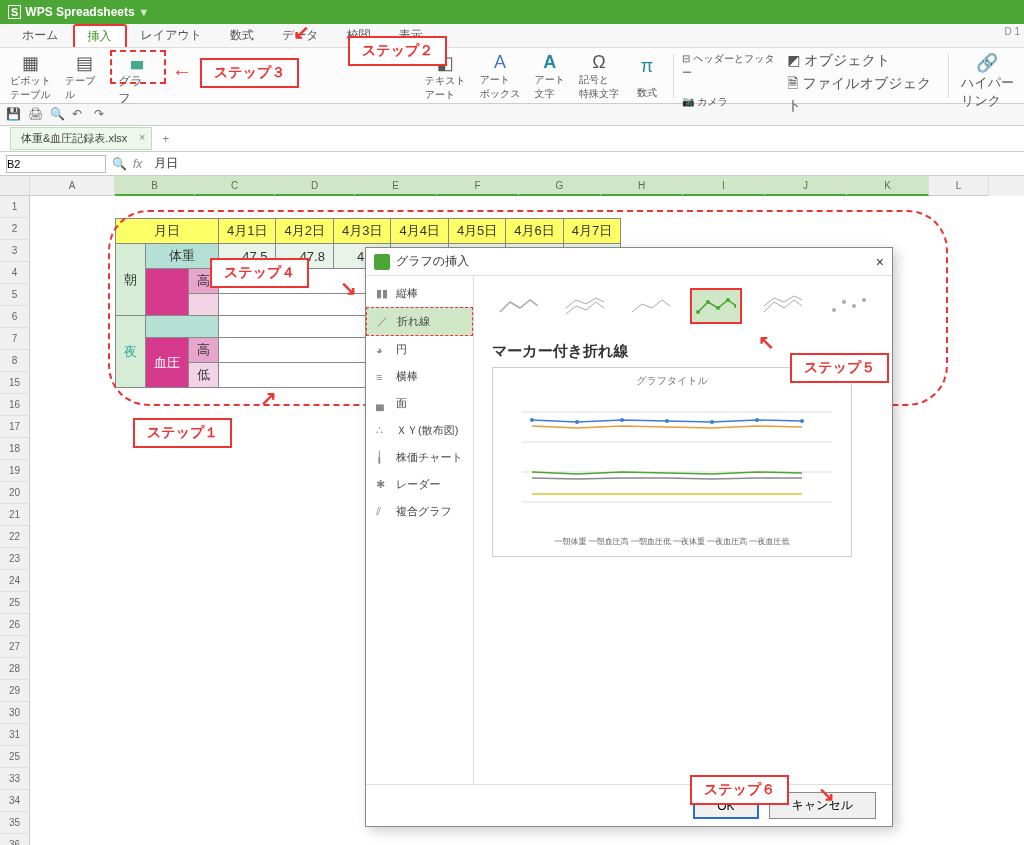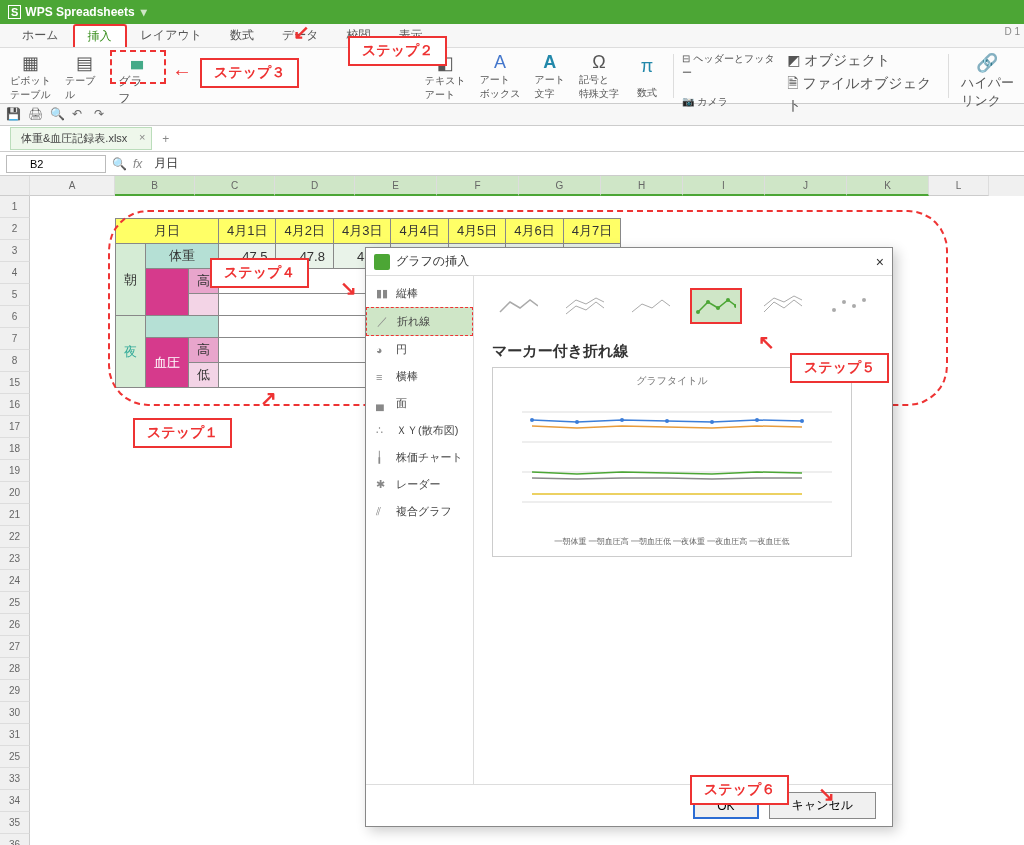--- a/index.html
+++ b/index.html
@@ -12,21 +12,21 @@
 .ribbon { height: 56px; background: #fcfcfc; border-bottom: 1px solid #ccc; display: flex; align-items: flex-start; padding: 4px 6px; gap: 6px; }
 .rgroup { display: flex; flex-direction: column; align-items: center; height: 48px; justify-content: space-between; color: #555; padding: 0 4px; }
 .rgroup .ricon { width: 28px; height: 28px; display: flex; align-items: center; justify-content: center; font-size: 18px; }
 .ribbon .divider { width: 1px; background: #ddd; height: 44px; margin: 2px 2px; }
 .qat { height: 22px; background: #f7f7f7; border-bottom: 1px solid #ccc; display: flex; align-items: center; padding: 0 6px; gap: 6px; }
 .qat .qicon { width: 16px; height: 16px; color: #666; }
 .filetab { height: 26px; background: #fff; border-bottom: 1px solid #ccc; display: flex; align-items: center; padding-left: 10px; }
 .filetab .tab { background: #eef7eb; padding: 3px 24px 3px 10px; border: 1px solid #bdb; font-size: 11px; color: #444; position: relative; }
 .filetab .tab .x { position: absolute; right: 6px; top: 3px; color: #888; }
 .namebox-row { height: 24px; border-bottom: 1px solid #ccc; display: flex; align-items: center; }
-.namebox { width: 100px; border: 1px solid #bbb; margin: 0 6px; padding: 2px 23px; font-size: 11px; background: #fff; }
+.namebox { width: 100px; border: 1px solid #bbb; margin: 0 6px; padding: 2px 0; font-size: 11px; background: #fff; }
 .fx { color: #888; margin: 0 6px; font-style: italic; }
 .formula { padding: 2px 6px; font-size: 12px; }
 .sheet { display: flex; height: calc(845px - 24px - 24px - 56px - 22px - 26px - 24px); }
 .rowhdrs { width: 30px; background: #f0f0f0; }
 .rowhdrs div { height: 22px; border-bottom: 1px solid #ddd; border-right: 1px solid #ccc; text-align: center; font-size: 10px; color: #666; line-height: 22px; }
 .colhdrs { display: flex; height: 20px; background: #f0f0f0; }
 .colhdrs div { border-right: 1px solid #ddd; border-bottom: 1px solid #ccc; text-align: center; font-size: 10px; color: #666; line-height: 20px; }
 .colhdrs .sel { background: #cfe6c7; border-bottom: 2px solid #4ca635; }
 .datatable { position: absolute; left: 85px; top: 22px; border-collapse: collapse; }
 .datatable td, .datatable th { border: 1px solid #888; padding: 3px 8px; height: 22px; font-size: 13px; text-align: center; }

